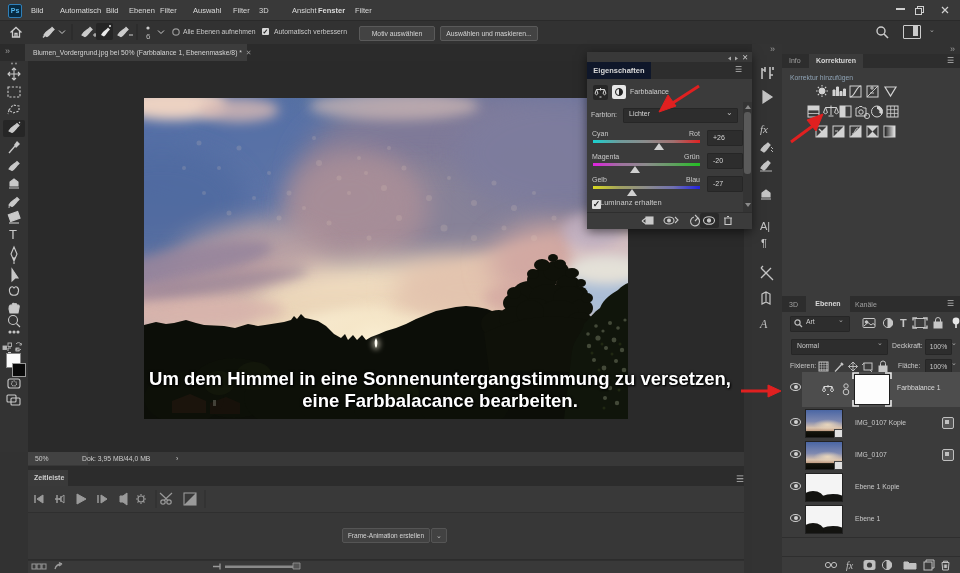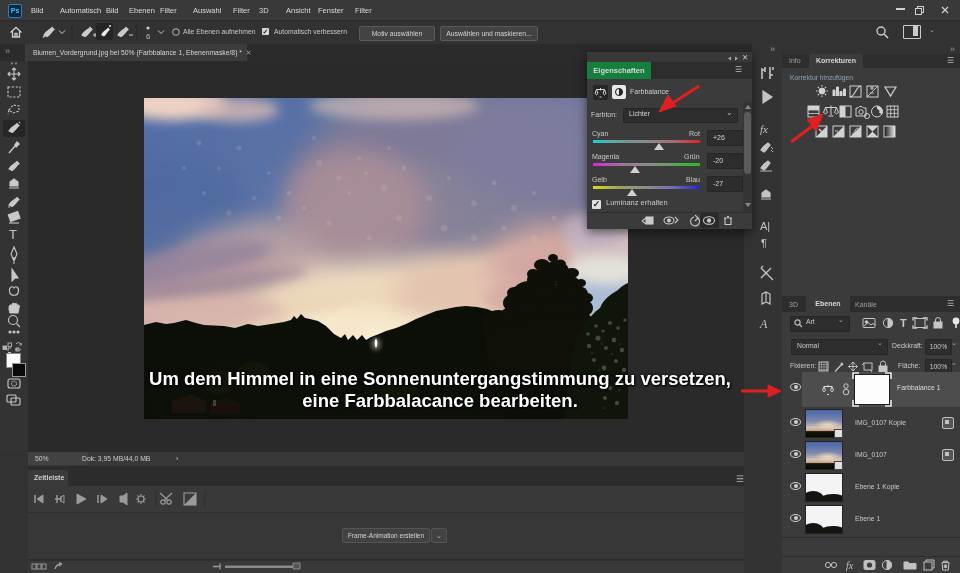--- a/index.html
+++ b/index.html
@@ -18,22 +18,22 @@
 <div class="abs" style="left:8px;top:4px;width:12px;height:12px;background:#072a41;border:1px solid #2f7fb8;border-radius:2px;color:#55b8f0;font-size:7px;font-weight:bold;text-align:center;line-height:12px;">Ps</div>
 <div class="abs txt" id="menuitems" style="top:0;left:0;width:500px;height:20px;font-size:7.5px;color:#dadada;">
 <span class="abs" style="left:31px;top:6px;">Bild</span>
     <span class="abs" style="left:60px;top:6px;">Automatisch</span>
     <span class="abs" style="left:106px;top:6px;">Bild</span>
     <span class="abs" style="left:129px;top:6px;">Ebenen</span>
     <span class="abs" style="left:160px;top:6px;">Filter</span>
     <span class="abs" style="left:193px;top:6px;">Auswahl</span>
     <span class="abs" style="left:233px;top:6px;">Filter</span>
     <span class="abs" style="left:259px;top:6px;">3D</span>
-    <span class="abs" style="left:286px;top:6px;text-align:center;">Ansicht</span>
-    <span class="abs" style="left:318px;top:6px;">Fenster</span>
+    <span class="abs" style="left:292px;top:6px;text-align:center;">Ansicht</span>
+    <span class="abs" style="left:318px;top:6px;font-weight:bold;">Fenster</span>
     <span class="abs" style="left:355px;top:6px;">Filter</span>
 </div>
 
 <div class="abs" style="left:896px;top:8px;width:9px;height:2px;background:#d0d0d0;"></div>
 <div class="abs" style="left:917px;top:6px;width:5px;height:5px;border:1px solid #d0d0d0;"></div>
 <div class="abs" style="left:915px;top:8px;width:5px;height:5px;border:1px solid #d0d0d0;background:#393939;"></div>
 <svg class="abs" style="left:941px;top:6px;" width="8" height="8" viewBox="0 0 8 8">
     <path d="M1,1 L7,7 M7,1 L1,7" stroke="#d0d0d0" stroke-width="1.2"></path>
   </svg>
 
@@ -621,21 +621,21 @@
   .thumb-sil::before{content:"";position:absolute;right:-6px;bottom:-7px;width:30px;height:14px;border-radius:50%;background:#131310;}
 </style>
 
 <div class="abs" id="propspanel" style="left:587px;top:52px;width:165px;height:177px;background:#3b3b3b;box-shadow:0 3px 10px rgba(0,0,0,0.55);font-size:7px;color:#c9c9c9;">
   <div class="abs" style="left:0;top:0;width:165px;height:10px;background:#383838;"></div>
   <svg class="abs" style="left:141px;top:3.5px;" width="10" height="5" viewBox="0 0 10 5">
       <path d="M0,2.5 L3,0.5 L3,4.5 Z M10,2.5 L7,0.5 L7,4.5 Z" fill="#aaa"></path>
     </svg>
   <div class="abs" style="left:155px;top:1px;font-size:7.5px;color:#ccc;">✕</div>
   <div class="abs" style="left:0;top:10px;width:165px;height:17px;background:#2d2d2d;"></div>
-  <div class="abs" style="left:0;top:10px;width:64px;height:17px;background:#15803d;font-weight:bold;color:#d8d8d8;line-height:17px;text-align:center;font-size:7.5px;">Eigenschaften</div>
+  <div class="abs" style="left:0;top:10px;width:64px;height:17px;background:#0f172a;font-weight:bold;color:#d8d8d8;line-height:17px;text-align:center;font-size:7.5px;">Eigenschaften</div>
   <div class="abs" style="left:148px;top:13px;font-size:8px;color:#bbb;">☰</div>
 
   <div class="abs" style="left:6px;top:33px;width:15px;height:15px;background:#262626;border-radius:2px;">
     <svg width="15" height="15" viewBox="0 0 15 15">
         <g stroke="#d8d8d8" stroke-width="1" fill="none">
           <path d="M3.5,4.5 L11.5,4.5 M7.5,3 L7.5,5.5 M6.5,12 L8.5,12"></path>
           <path d="M2,8.5 L3.5,4.5 L5,8.5 M10,8.5 L11.5,4.5 L13,8.5"></path>
           <path d="M2,8.5 Q3.5,11 5,8.5 M10,8.5 Q11.5,11 13,8.5"></path>
         </g>
       </svg>
@@ -664,21 +664,21 @@
   <div class="abs" style="left:6px;top:111px;width:107px;height:3px;background:linear-gradient(90deg,#e020e0,#a070a0,#8c8c8c 50%,#60a060,#22c022);"></div>
   <div class="abs" style="left:43px;top:114px;width:0;height:0;border-left:5px solid transparent;border-right:5px solid transparent;border-bottom:7px solid #d0d0d0;"></div>
   <div class="abs field" style="left:120px;top:101px;width:29px;height:14px;color:#d6d6d6;line-height:14px;padding-left:5px;">-20</div>
   <div class="abs" style="left:5px;top:124px;font-size:7px;">Gelb</div>
   <div class="abs" style="left:99px;top:124px;font-size:7px;">Blau</div>
   <div class="abs" style="left:6px;top:134px;width:107px;height:3px;background:linear-gradient(90deg,#d8d820,#a0a060,#8c8c8c 50%,#7070b0,#2222e0);"></div>
   <div class="abs" style="left:40px;top:137px;width:0;height:0;border-left:5px solid transparent;border-right:5px solid transparent;border-bottom:7px solid #d0d0d0;"></div>
   <div class="abs field" style="left:120px;top:124px;width:29px;height:14px;color:#d6d6d6;line-height:14px;padding-left:5px;">-27</div>
 
   <div class="abs" style="left:5px;top:148px;width:9px;height:9px;background:#e0e0e0;border-radius:1px;color:#222;font-size:9px;font-weight:bold;line-height:9px;text-align:center;">✓</div>
-  <div class="abs" style="left:19px;top:146px;font-size:7.5px;">Luminanz erhalten</div>
+  <div class="abs" style="left:13px;top:146px;font-size:7.5px;">Luminanz erhalten</div>
 
   <div class="abs" style="left:0;top:160px;width:165px;height:17px;border-top:1px solid #2e2e2e;"></div>
   <div class="abs" style="left:113px;top:161px;width:19px;height:15px;background:#2a2a2a;border-radius:2px;"></div>
   <svg class="abs" style="left:50px;top:161px;" width="100" height="15" viewBox="0 0 100 15">
     <g stroke="#c9c9c9" fill="none" stroke-width="1.1">
       <path d="M5,8 L9,5 M5,8 L9,11"></path>
         <rect x="9" y="4" width="7" height="7" fill="#c9c9c9"></rect>
       <ellipse cx="32" cy="7.5" rx="5" ry="3.5"></ellipse>
         <circle cx="32" cy="7.5" r="1.4" fill="#c9c9c9"></circle>
         <path d="M38,4 L41,7 L38,10"></path>

